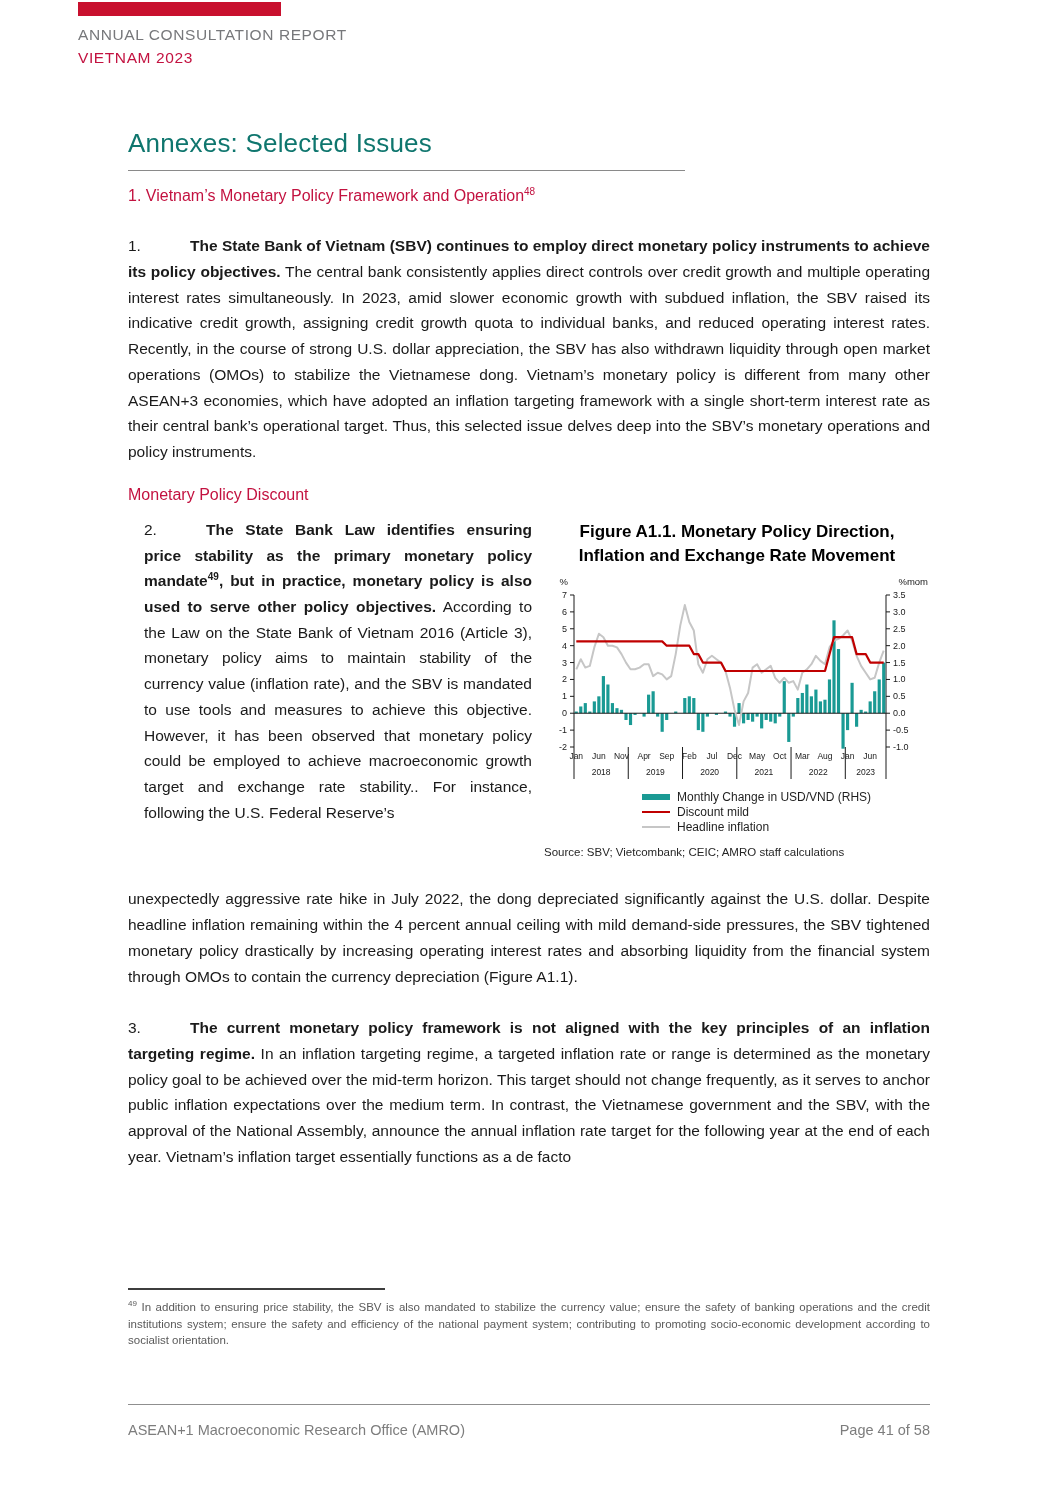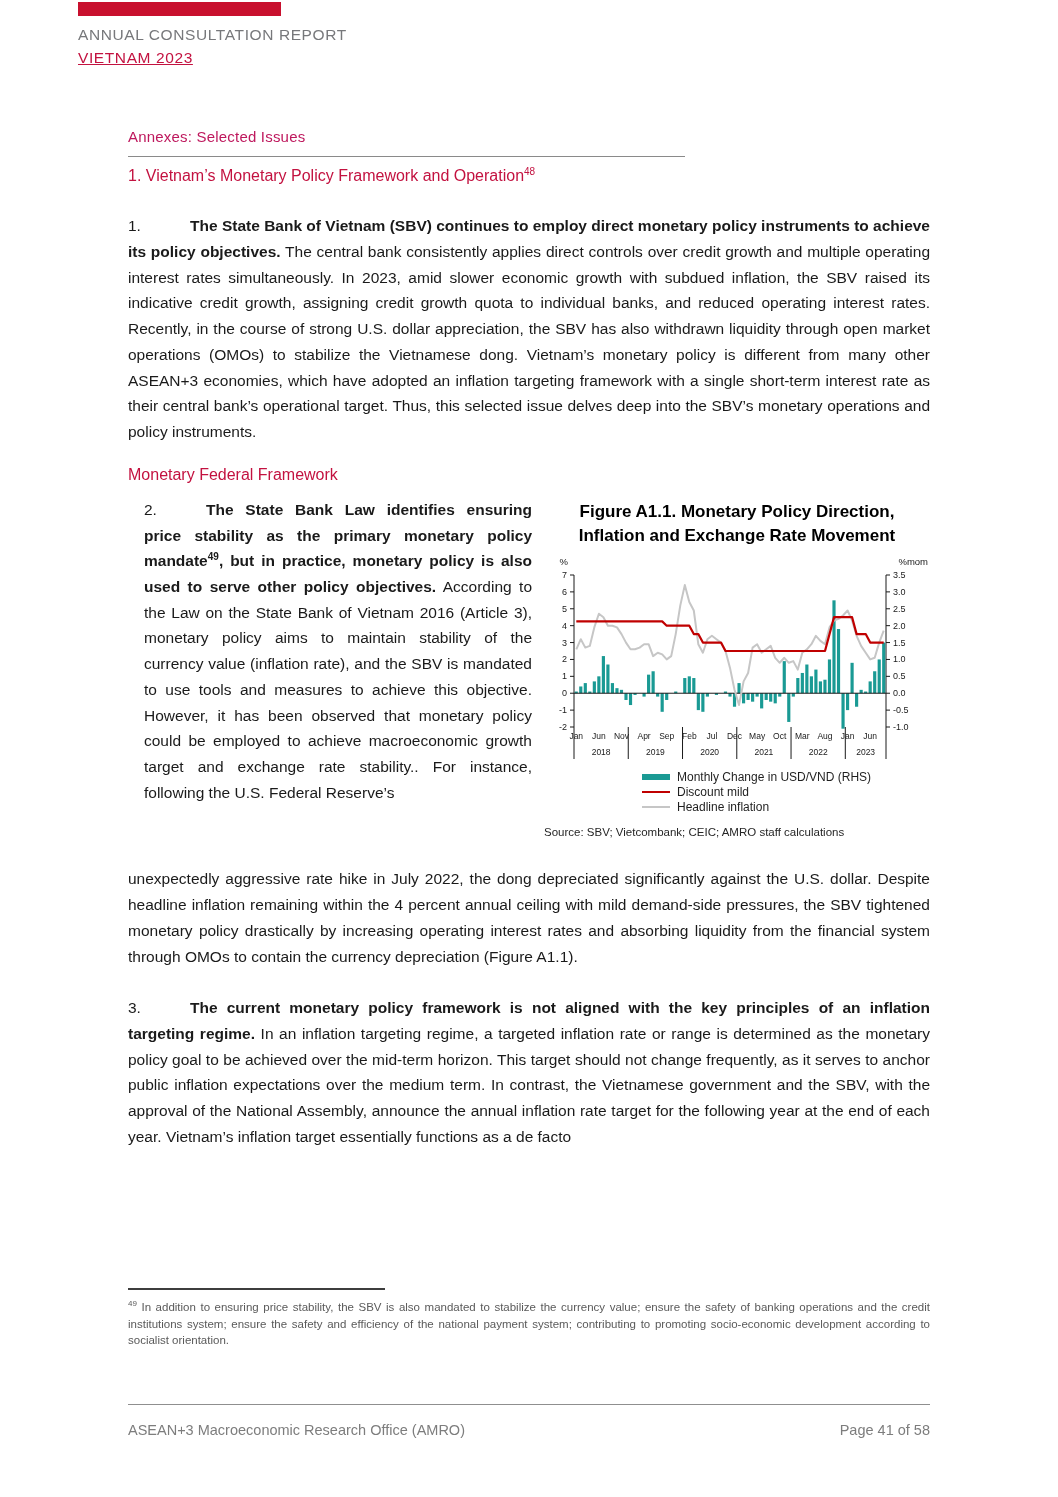--- a/index.html
+++ b/index.html
@@ -3,29 +3,29 @@
 <meta charset="utf-8">
 <style>
   * { margin:0; padding:0; box-sizing:border-box; }
   html,body { background:#ffffff; }
   body { font-family:"Liberation Sans", sans-serif; color:#1a1a1a; }
   .page { position:relative; width:1058px; height:1497px; background:#fff; overflow:hidden; }
 
   
   .brand-bar { position:absolute; left:78px; top:2px; width:203px; height:14px; }
   .report-title { position:absolute; left:78px; top:26px; font-size:15.5px; letter-spacing:0.6px; color:#77787b; }
-  .report-subtitle { position:absolute; left:78px; top:49px; font-size:15.5px; letter-spacing:0.6px;text-decoration:underline; }
+  .report-subtitle { position:absolute; left:78px; top:49px; font-size:15.5px; letter-spacing:0.6px; }
 
   .content { position:absolute; left:128px; top:128px; width:802px; }
 
-  .main-title { font-size:15px; font-weight:normal; color:#be185d; letter-spacing:0.2px; }
+  .main-title { font-size:26px; font-weight:normal; color:#0f766e; letter-spacing:0.2px; }
   .title-rule { width:557px; border:none; border-top:1.5px solid #8a8a8a; margin-top:11px; }
 
   .red { color:#c31240; }
-  .section-heading { margin-top:9px; font-size:16px; font-weight:normal; }
+  .section-heading { margin-top:15px; font-size:16px; font-weight:normal; }
   .section-heading sup { font-size:10px; }
 
   p.para { margin-top:28px; font-size:15.5px; line-height:1.66; text-align:justify; }
   .pnum { display:inline-block; width:62px; }
   .subsection-heading { margin-top:21px; font-size:16px; font-weight:normal; }
 
   .two-col { margin-top:13px; display:flex; }
   .col-left { width:404px;margin-left:16px; }
   .col-left p { margin-top:0; }
   .col-right { width:386px; margin-left:12px; }
@@ -64,21 +64,21 @@
 
   <div class="content">
 
     <h1 class="main-title">Annexes: Selected Issues</h1>
     <hr class="title-rule">
 
     <h2 class="section-heading red" style="color: rgb(195, 18, 64);"><span>1. Vietnam’s Monetary Policy Framework and Operation</span><sup>48</sup></h2>
 
     <p class="para"><span class="pnum">1.</span><b>The State Bank of Vietnam (SBV) continues to employ direct monetary policy instruments to achieve its policy objectives.</b><span> The central bank consistently applies direct controls over credit growth and multiple operating interest rates simultaneously. In 2023, amid slower economic growth with subdued inflation, the SBV raised its indicative credit growth, assigning credit growth quota to individual banks, and reduced operating interest rates. Recently, in the course of strong U.S. dollar appreciation, the SBV has also withdrawn liquidity through open market operations (OMOs) to stabilize the Vietnamese dong. Vietnam’s monetary policy is different from many other ASEAN+3 economies, which have adopted an inflation targeting framework with a single short-term interest rate as their central bank’s operational target. Thus, this selected issue delves deep into the SBV’s monetary operations and policy instruments.</span></p>
 
-    <h3 class="subsection-heading red" style="color: rgb(195, 18, 64);">Monetary Federal Framework</h3>
+    <h3 class="subsection-heading red" style="color: rgb(195, 18, 64);">Monetary Policy Discount</h3>
 
     <div class="two-col">
       <div class="col-left">
         <p class="para"><span class="pnum">2.</span><b>The State Bank Law identifies ensuring price stability as the primary monetary policy mandate</b><sup style="font-weight:bold;font-size:10px;">49</sup><b>, but in practice, monetary policy is also used to serve other policy objectives.</b><span> According to the Law on the State Bank of Vietnam 2016 (Article 3), monetary policy aims to maintain stability of the currency value (inflation rate), and the SBV is mandated to use tools and measures to achieve this objective. However, it has been observed that monetary policy could be employed to achieve macroeconomic growth target and exchange rate stability.. For instance, following the U.S. Federal Reserve’s</span></p>
       </div>
 
       <figure class="col-right">
         <div class="fig-title">
           <div>Figure A1.1. Monetary Policy Direction,</div>
           <div>Inflation and Exchange Rate Movement</div>
@@ -251,18 +251,18 @@
   </div>
 
   <div class="footnotes">
     <hr class="fn-rule">
     <p><sup>49</sup> <span>In addition to ensuring price stability, the SBV is also mandated to stabilize the currency value; ensure the safety of banking operations and the credit institutions system; ensure the safety and efficiency of the national payment system; contributing to promoting socio-economic development according to socialist orientation.</span></p>
   </div>
 
   <div class="footer">
     <hr class="footer-rule">
     <div class="footer-row">
-      <span>ASEAN+3 Macroeconomic Research Office (AMRO)</span>
+      <span>ASEAN+1 Macroeconomic Research Office (AMRO)</span>
       <span>Page 41 of 58</span>
     </div>
   </div>
 
 </div>
 
 </body></html>

